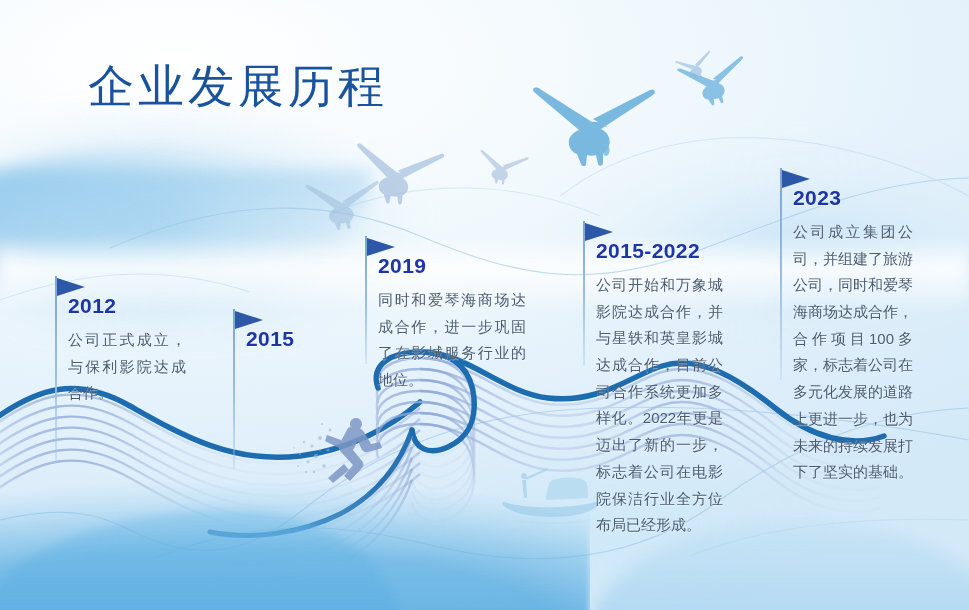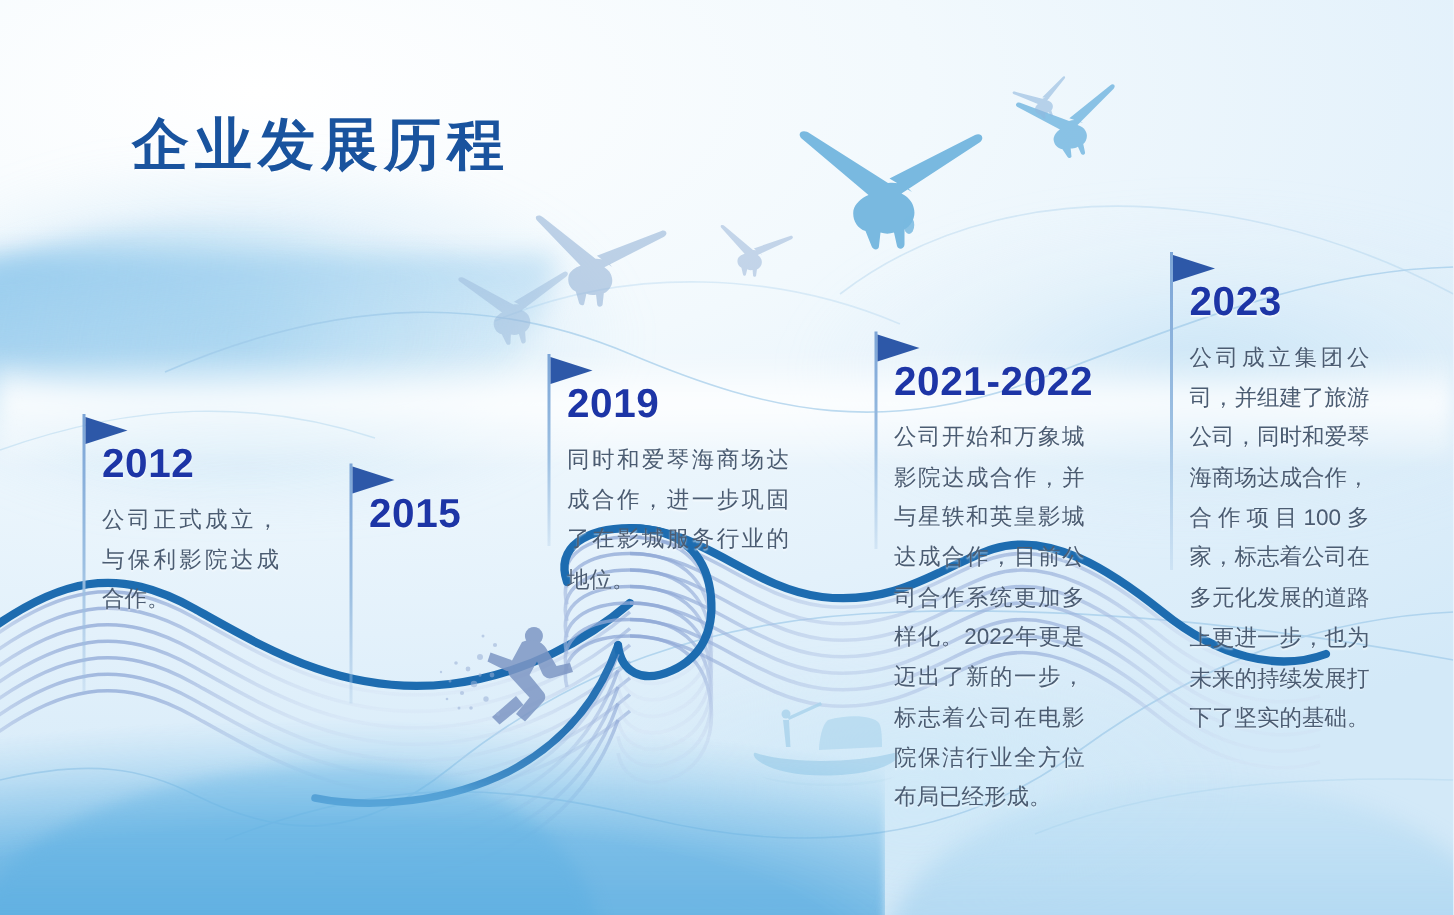--- a/index.html
+++ b/index.html
@@ -72,41 +72,41 @@
   
   .ribbon{position:absolute;inset:0;pointer-events:none;}
   
   .birds{position:absolute;inset:0;pointer-events:none;}
   
   .runner{position:absolute;left:286px;top:404px;width:120px;height:90px;pointer-events:none;}
   
   .boat{position:absolute;left:494px;top:458px;width:120px;height:70px;pointer-events:none;}
   
   #title{
-    position:absolute;left:88px;top:78px;
-    font-size:38px;line-height:1.05;letter-spacing:4px;
-    color:#19539e;font-weight:700;
+    position:absolute;left:88px;top:62px;
+    font-size:46px;line-height:1.05;letter-spacing:4px;
+    color:#19539e;font-weight:400;
     text-shadow:0 1px 2px rgba(255,255,255,.85);
     white-space:nowrap;
   }
   
   .milestone{position:absolute;}
   .flag{position:absolute;left:0;top:0;}
   .flag .pole{
     position:absolute;left:0;top:0;width:1.6px;
     background:linear-gradient(180deg,#7ba4d6,#9dc0e2 55%,rgba(157,192,226,.25));
   }
   .flag .pennant{
     position:absolute;left:2px;top:2px;width:0;height:0;
     border-top:9px solid transparent;
     border-bottom:9px solid transparent;
     border-left:28px solid #2d58a8;
   }
   .m-year{
-    font-size:27px;font-weight:700;color:#1d35a6;letter-spacing:.4px;
+    font-size:21px;font-weight:700;color:#1d35a6;letter-spacing:.4px;
     text-shadow:0 1px 1px rgba(255,255,255,.7);
     white-space:nowrap;
   }
   .m-body{
     margin-top:9px;
     font-size:15px;line-height:1.78;color:#4b5c72;
     text-align:justify;
     text-shadow:0 1px 1px rgba(255,255,255,.55);
   }
   
@@ -318,21 +318,21 @@
     </div>
     <div class="m-year">2019</div>
     <div class="m-body">同时和爱琴海商场达成合作，进一步巩固了在影城服务行业的地位。</div>
   </div>
 
   <div class="milestone" id="ms-2021">
     <div class="flag">
       <div class="pole"></div>
       <div class="pennant"></div>
     </div>
-    <div class="m-year">2021-2022</div>
+    <div class="m-year">2015-2022</div>
     <div class="m-body">公司开始和万象城影院达成合作，并与星轶和英皇影城达成合作，目前公司合作系统更加多样化。2022年更是迈出了新的一步，标志着公司在电影院保洁行业全方位布局已经形成。</div>
   </div>
 
   <div class="milestone" id="ms-2023">
     <div class="flag">
       <div class="pole"></div>
       <div class="pennant"></div>
     </div>
     <div class="m-year">2023</div>
     <div class="m-body">公司成立集团公司，并组建了旅游公司，同时和爱琴海商场达成合作，合作项目100多家，标志着公司在多元化发展的道路上更进一步，也为未来的持续发展打下了坚实的基础。</div>

